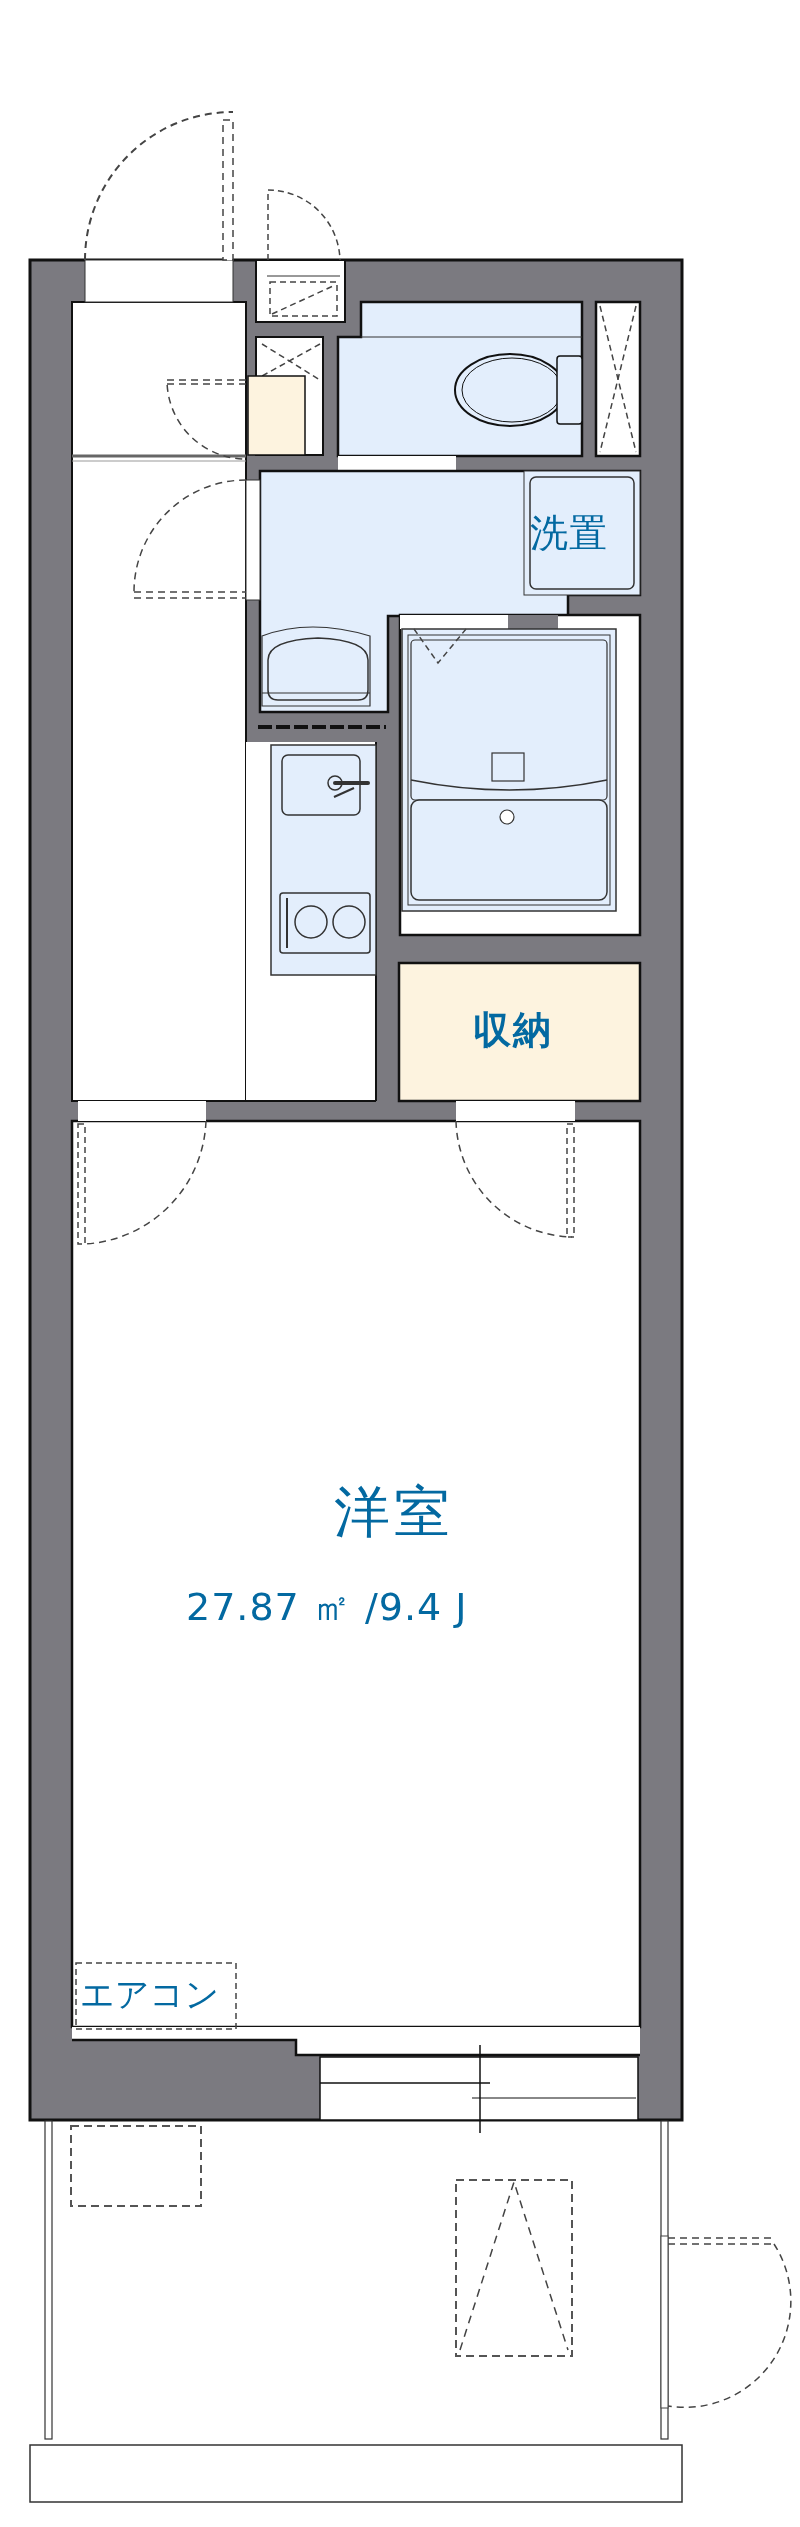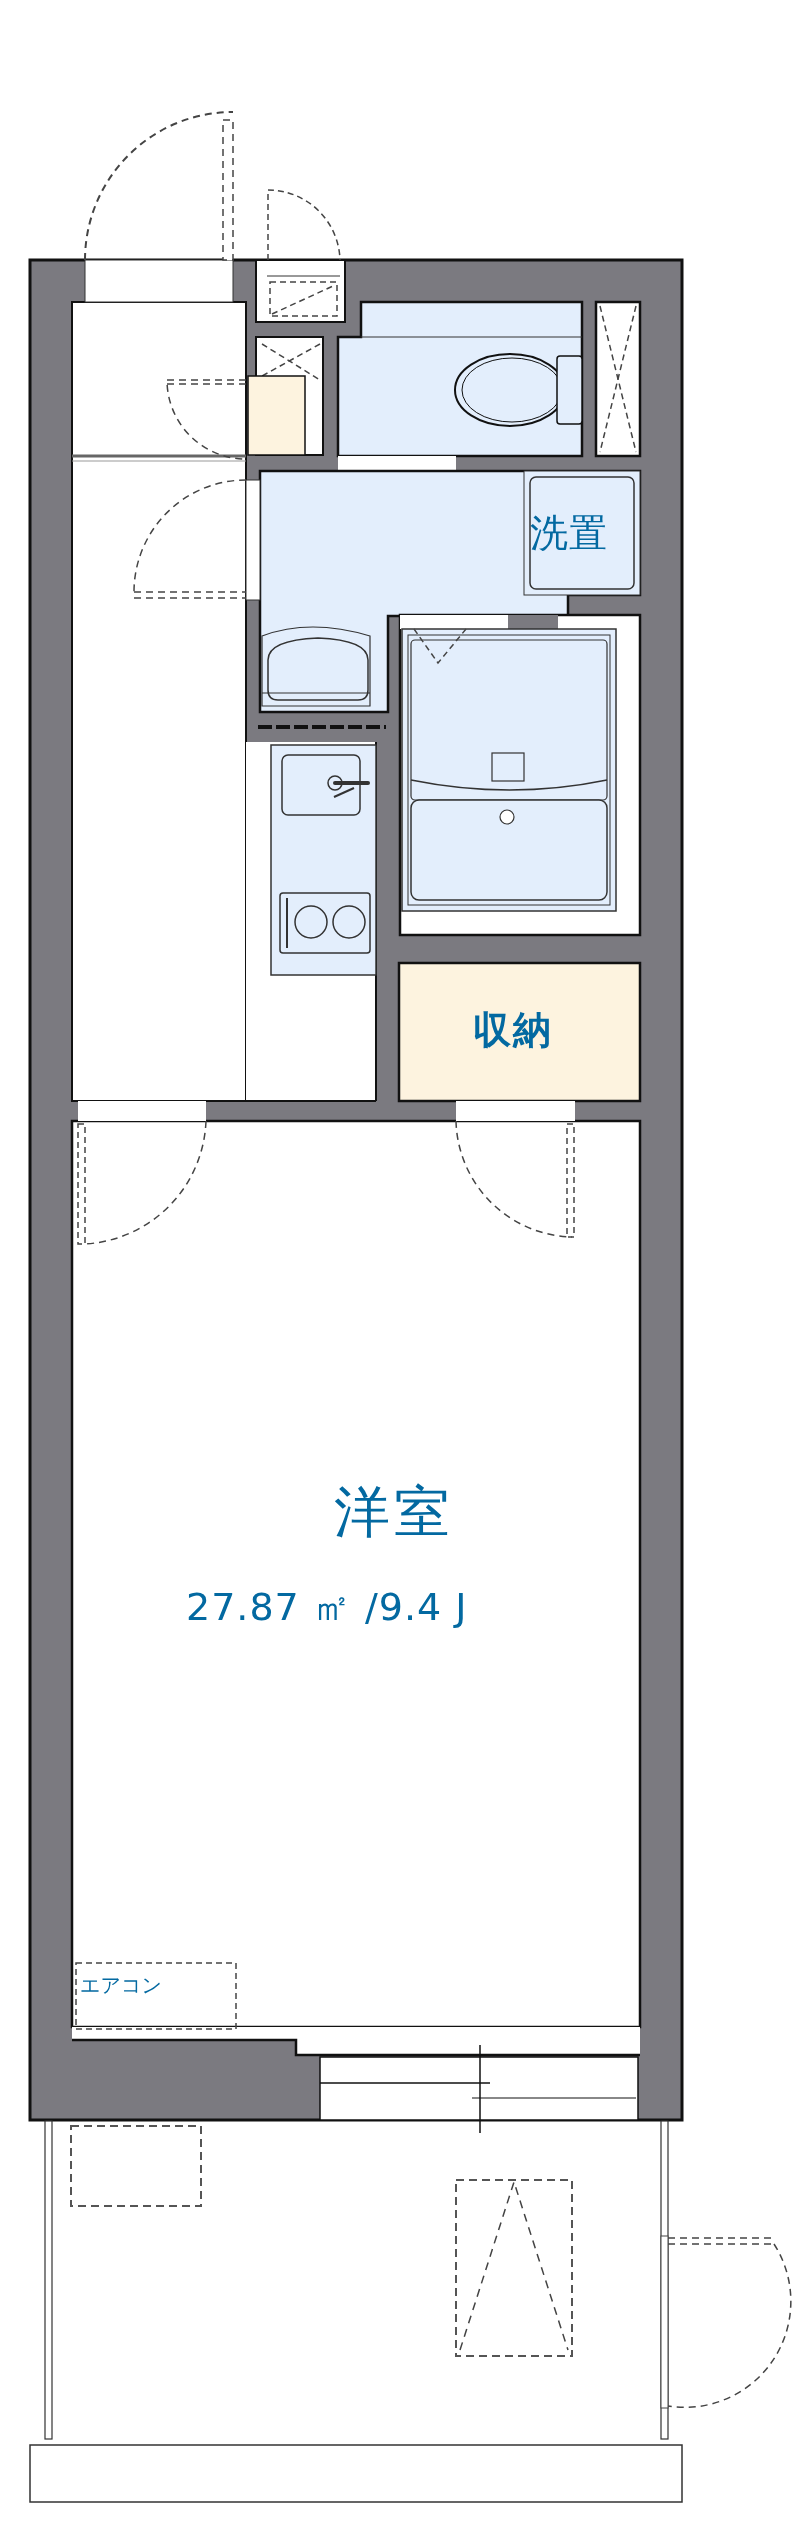--- a/index.html
+++ b/index.html
@@ -139,13 +139,13 @@
       <path d="M668 2244 L774 2244 M668 2238 L774 2238" stroke="#444" stroke-dasharray="7 5" stroke-width="1.5"></path>
       <path d="M774 2244 A106 106 0 0 1 668 2406" stroke="#444" stroke-dasharray="7 5" stroke-width="1.5"></path>
     </g>
   </g>
 </svg>
 
 <div class="lbl" style="left:530px; top:508px; font-size:38px; letter-spacing:1px;">洗置</div>
 <div class="lbl" style="left:473px; top:1005px; font-size:38px; letter-spacing:2px;font-weight:bold;">収納</div>
 <div class="lbl" style="left:288px; top:1475px; font-size:56px; letter-spacing:4px;margin-left:46px;">洋室</div>
 <div class="lbl" style="left:186px; top:1582px; font-size:38px; letter-spacing:1px;">27.87 ㎡ /9.4 J</div>
-<div class="lbl" style="left:80px; top:1972px; font-size:20px;">エアコン</div>
+<div class="lbl" style="left:80px; top:1972px; font-size:34px;">エアコン</div>
 
 </body></html>

